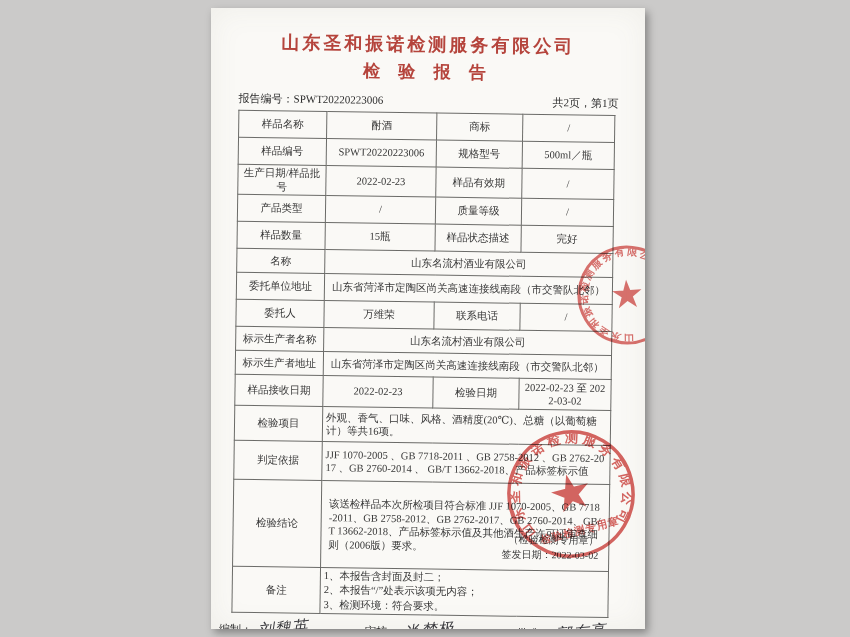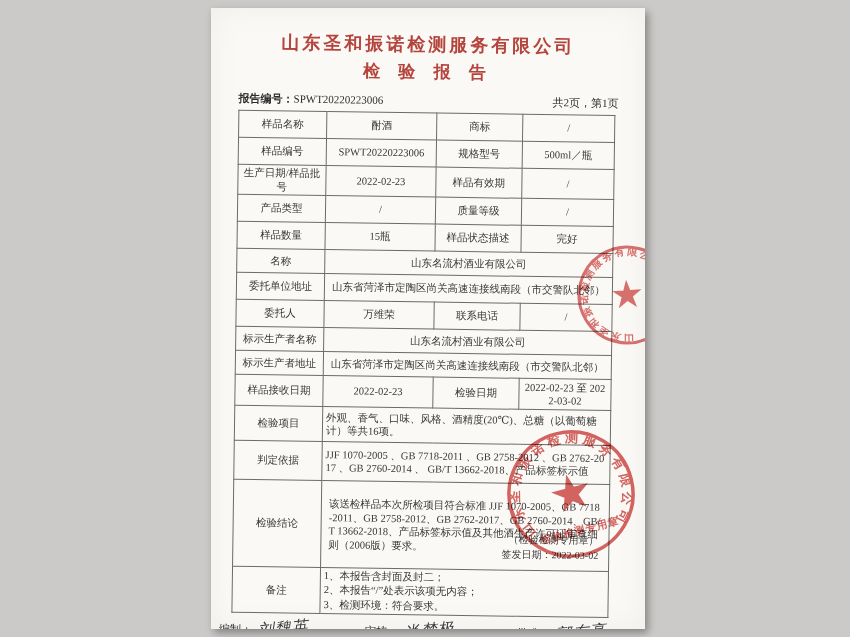--- a/index.html
+++ b/index.html
@@ -27,21 +27,21 @@
   }
   .title-report{
     margin-top:4px;text-align:center;
     font-size:17px;font-weight:bold;letter-spacing:7px;
     color:#b5443c;
   }
   .meta-row{
     display:flex;justify-content:space-between;align-items:flex-end;
     margin:10px 26px 4px 28px;font-size:11px;color:#2e2e2e;
   }
-  .meta-left b{font-weight:bold;}
+  .meta-left b{font-weight:normal;}
   table.report{
     border-collapse:collapse;margin:3px auto 0 28px;
     width:376px;table-layout:fixed;
     font-size:10.5px;color:#383838;
   }
   table.report td{
     border:1px solid #6b6b68;
     padding:1px 3px;line-height:1.3;
     vertical-align:middle;word-break:break-all;
   }

